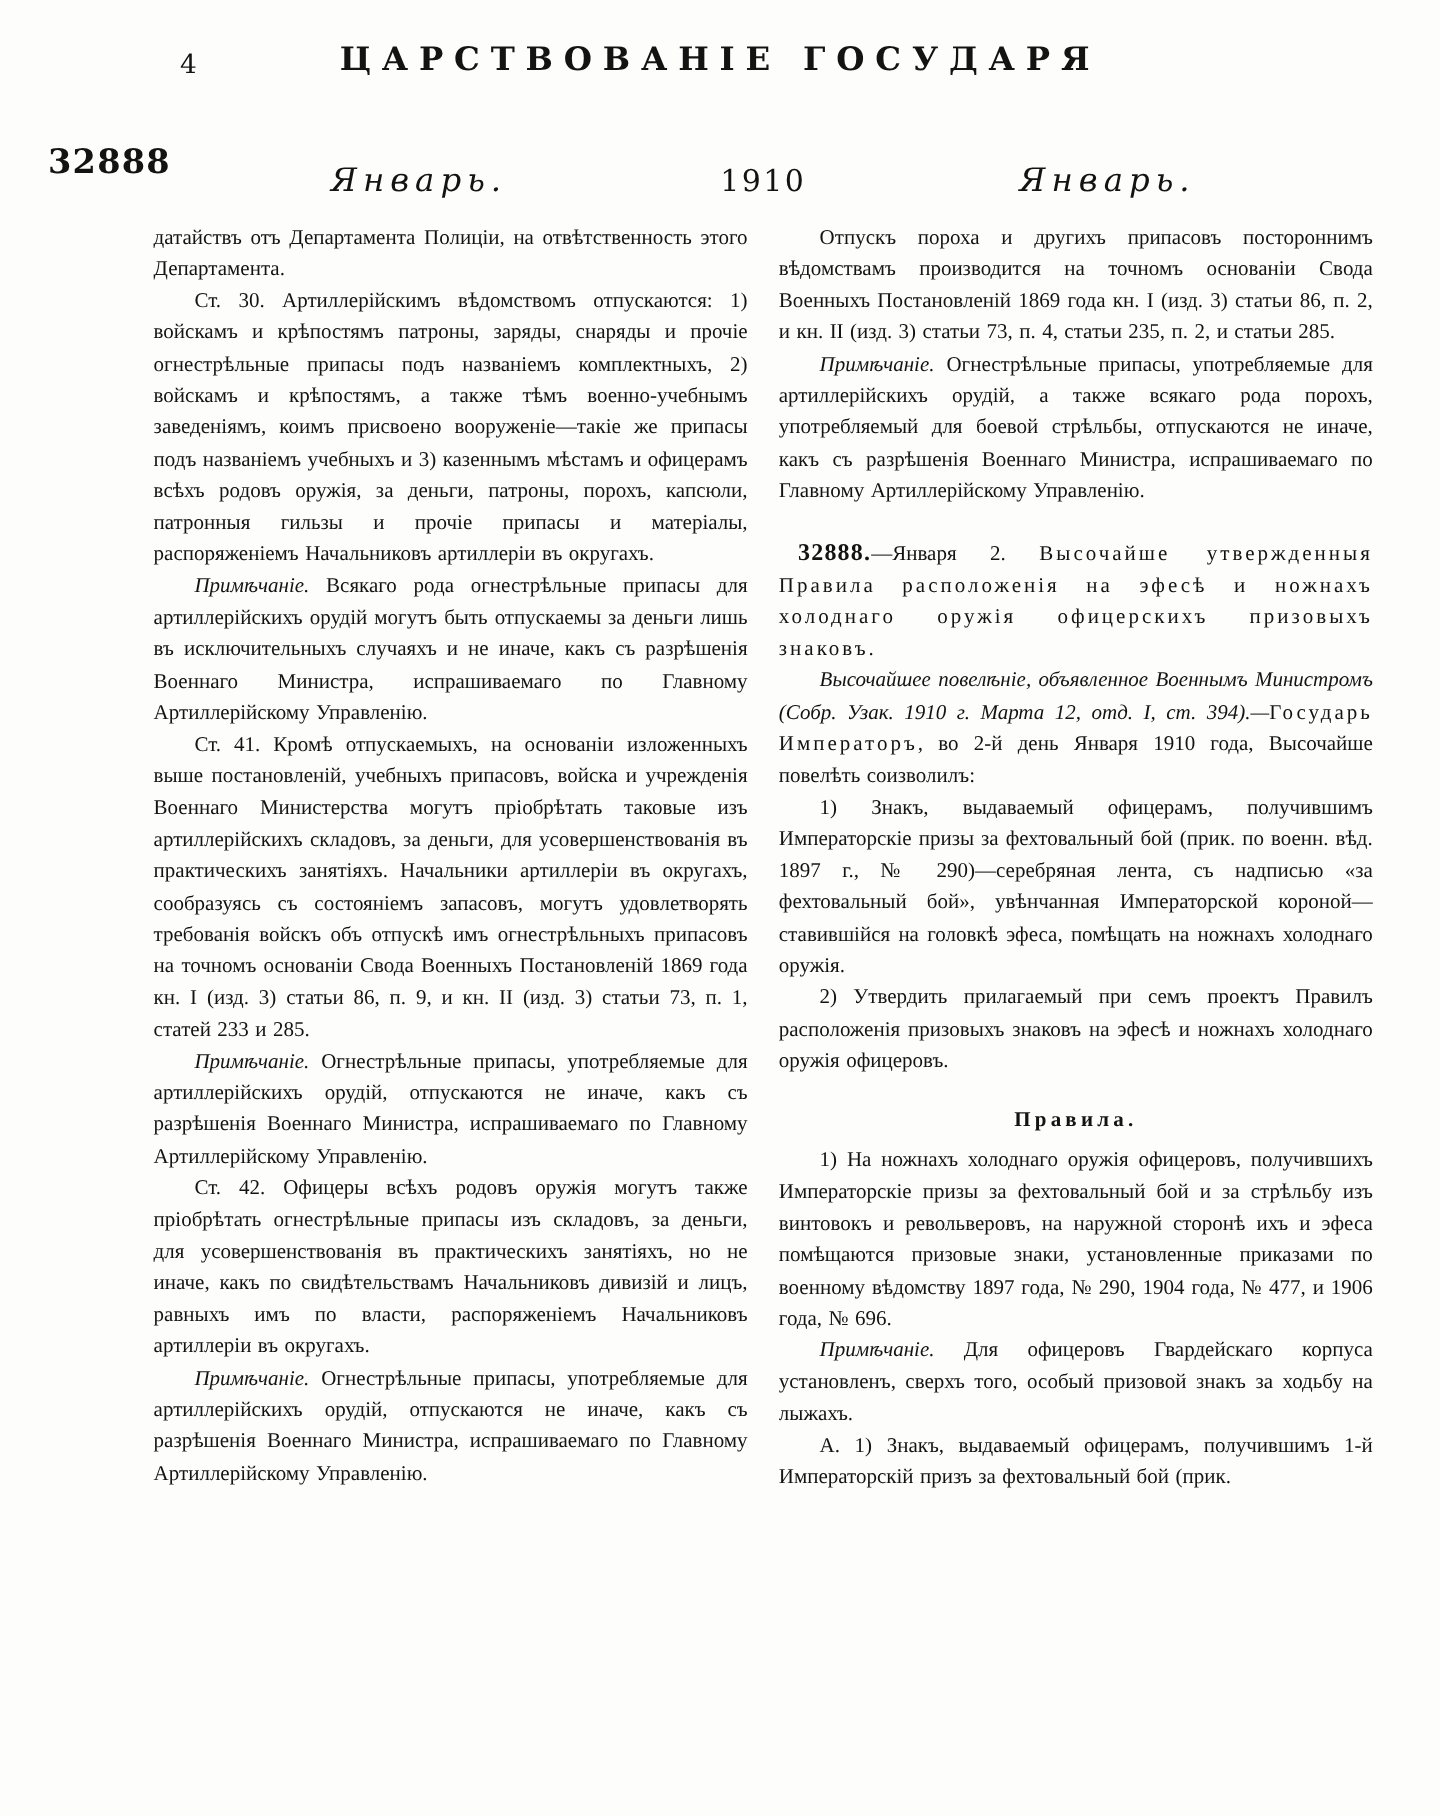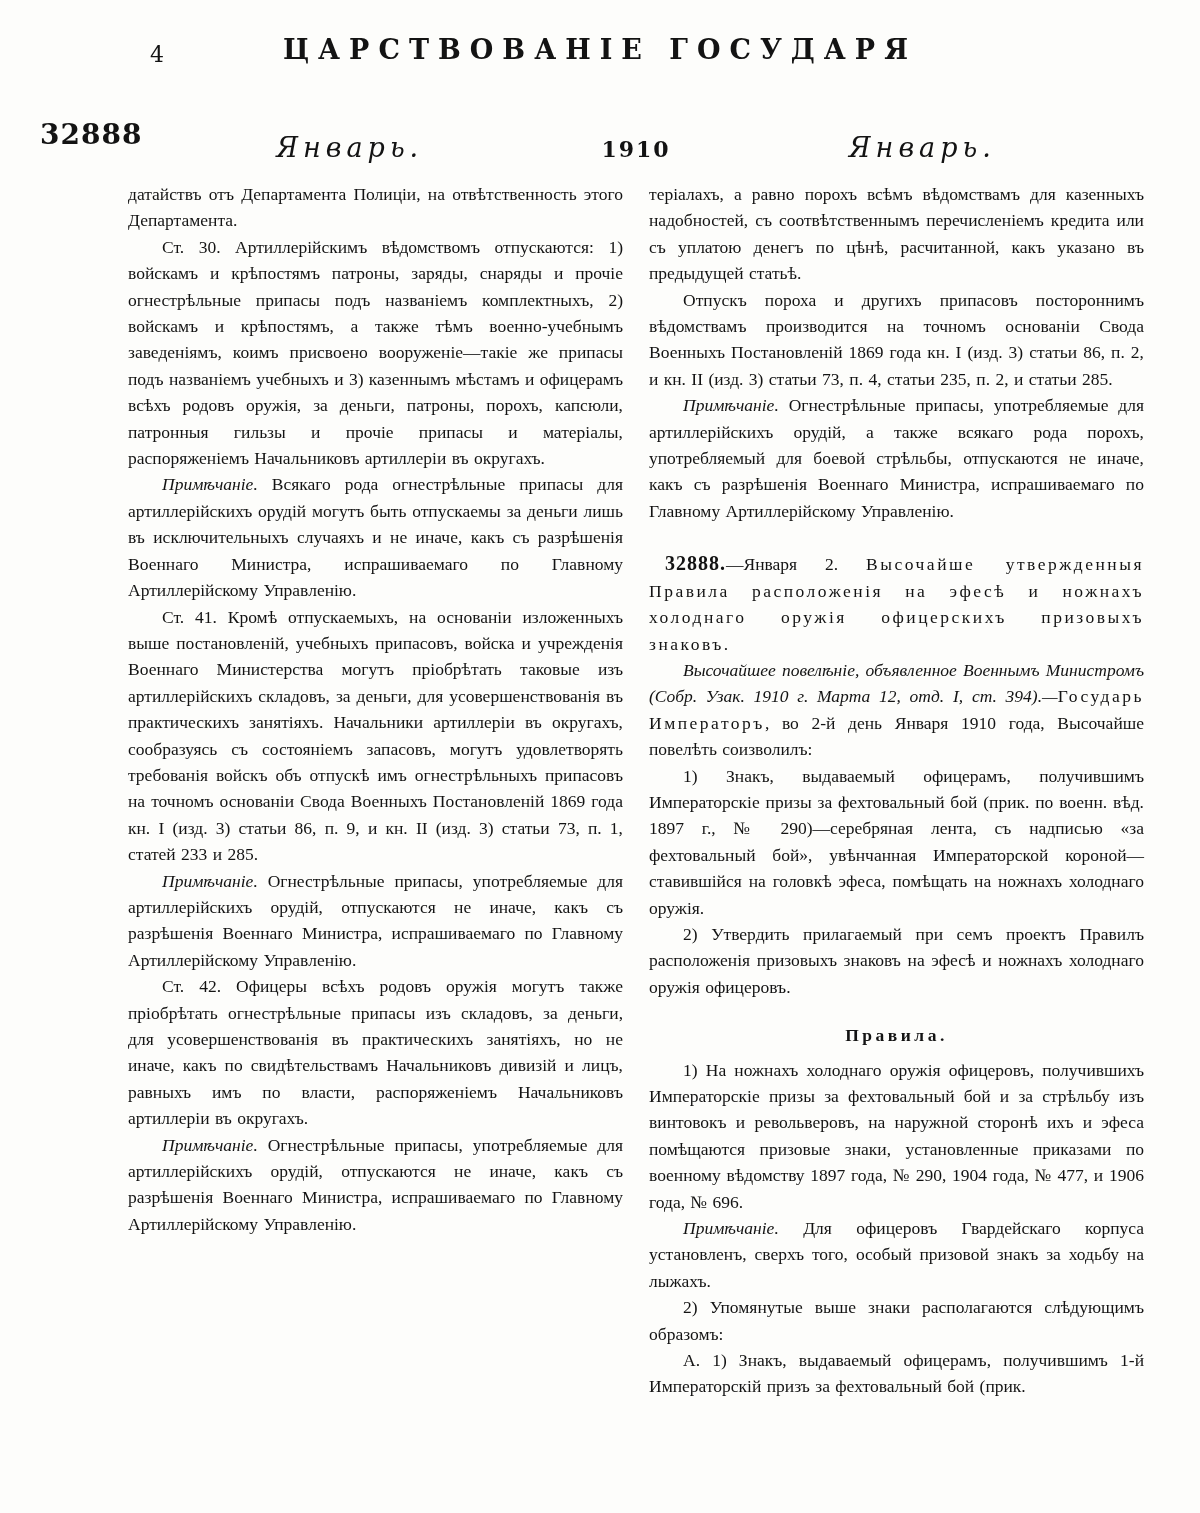--- a/index.html
+++ b/index.html
@@ -26,21 +26,21 @@
     letter-spacing: 9px;
   }
   .subheader {
     display: grid;
     grid-template-columns: 1fr auto 1fr;
     align-items: baseline;
     padding: 0 56px 0 128px;
     margin-top: 10px;
   }
   .month { font-style: italic; font-size: 27px; letter-spacing: 5px; text-align: center; }
-  .year { font-weight: bold; font-size: 22px; letter-spacing: 2px; padding: 0 30px; margin-top: 48px; }
+  .year { font-weight: normal; font-size: 25px; letter-spacing: 2px; padding: 0 30px; margin-top: 48px; }
   .margin-number {
     position: absolute; left: 40px; top: 118px;
     font-size: 28px; font-weight: bold; letter-spacing: 1px;
   }
   .columns {
     display: flex; gap: 26px;
     padding: 0 56px 40px 128px;
     margin-top: 18px;
   }
   .col { flex: 1 1 0; min-width: 0; font-family: Liberation Serif, serif; }
@@ -86,28 +86,26 @@
     <div class="col" id="col-left">
         <p class="para p-cont"><span class="r-n">датайствъ отъ Департамента Полиціи, на отвѣтственность этого Департамента.</span></p>
         <p class="para p-indent"><span class="r-n">Ст. 30. Артиллерійскимъ вѣдомствомъ отпускаются: 1) войскамъ и крѣпостямъ патроны, заряды, снаряды и прочіе огнестрѣльные припасы подъ названіемъ комплектныхъ, 2) войскамъ и крѣпостямъ, а также тѣмъ военно-учебнымъ заведеніямъ, коимъ присвоено вооруженіе—такіе же припасы подъ названіемъ учебныхъ и 3) казеннымъ мѣстамъ и офицерамъ всѣхъ родовъ оружія, за деньги, патроны, порохъ, капсюли, патронныя гильзы и прочіе припасы и матеріалы, распоряженіемъ Начальниковъ артиллеріи въ округахъ.</span></p>
         <p class="para p-indent"><span class="r-i">Примѣчаніе.</span><span class="r-n"> Всякаго рода огнестрѣльные припасы для артиллерійскихъ орудій могутъ быть отпускаемы за деньги лишь въ исключительныхъ случаяхъ и не иначе, какъ съ разрѣшенія Военнаго Министра, испрашиваемаго по Главному Артиллерійскому Управленію.</span></p>
         <p class="para p-indent"><span class="r-n">Ст. 41. Кромѣ отпускаемыхъ, на основаніи изложенныхъ выше постановленій, учебныхъ припасовъ, войска и учрежденія Военнаго Министерства могутъ пріобрѣтать таковые изъ артиллерійскихъ складовъ, за деньги, для усовершенствованія въ практическихъ занятіяхъ. Начальники артиллеріи въ округахъ, сообразуясь съ состояніемъ запасовъ, могутъ удовлетворять требованія войскъ объ отпускѣ имъ огнестрѣльныхъ припасовъ на точномъ основаніи Свода Военныхъ Постановленій 1869 года кн. I (изд. 3) статьи 86, п. 9, и кн. II (изд. 3) статьи 73, п. 1, статей 233 и 285.</span></p>
         <p class="para p-indent"><span class="r-i">Примѣчаніе.</span><span class="r-n"> Огнестрѣльные припасы, употребляемые для артиллерійскихъ орудій, отпускаются не иначе, какъ съ разрѣшенія Военнаго Министра, испрашиваемаго по Главному Артиллерійскому Управленію.</span></p>
         <p class="para p-indent"><span class="r-n">Ст. 42. Офицеры всѣхъ родовъ оружія могутъ также пріобрѣтать огнестрѣльные припасы изъ складовъ, за деньги, для усовершенствованія въ практическихъ занятіяхъ, но не иначе, какъ по свидѣтельствамъ Начальниковъ дивизій и лицъ, равныхъ имъ по власти, распоряженіемъ Начальниковъ артиллеріи въ округахъ.</span></p>
         <p class="para p-indent"><span class="r-i">Примѣчаніе.</span><span class="r-n"> Огнестрѣльные припасы, употребляемые для артиллерійскихъ орудій, отпускаются не иначе, какъ съ разрѣшенія Военнаго Министра, испрашиваемаго по Главному Артиллерійскому Управленію.</span></p>
       </div>
     <div class="col" id="col-right">
-        <p class="para p-cont"><span class="r-n">теріалахъ, а равно порохъ всѣмъ вѣдомствамъ для казенныхъ надобностей, съ соотвѣтственнымъ перечисленіемъ кредита или съ уплатою денегъ по цѣнѣ, расчитанной, какъ указано въ предыдущей статьѣ.</span></p>
         <p class="para p-indent"><span class="r-n">Отпускъ пороха и другихъ припасовъ постороннимъ вѣдомствамъ производится на точномъ основаніи Свода Военныхъ Постановленій 1869 года кн. I (изд. 3) статьи 86, п. 2, и кн. II (изд. 3) статьи 73, п. 4, статьи 235, п. 2, и статьи 285.</span></p>
         <p class="para p-indent"><span class="r-i">Примѣчаніе.</span><span class="r-n"> Огнестрѣльные припасы, употребляемые для артиллерійскихъ орудій, а также всякаго рода порохъ, употребляемый для боевой стрѣльбы, отпускаются не иначе, какъ съ разрѣшенія Военнаго Министра, испрашиваемаго по Главному Артиллерійскому Управленію.</span></p>
         <p class="para p-article"><span class="r-big">32888.</span><span class="r-n">—Января 2. </span><span class="r-sp">Высочайше утвержденныя Правила расположенія на эфесѣ и ножнахъ холоднаго оружія офицерскихъ призовыхъ знаковъ.</span></p>
         <p class="para p-indent"><span class="r-i">Высочайшее повелѣніе, объявленное Военнымъ Министромъ (Собр. Узак. 1910 г. Марта 12, отд. I, ст. 394).—</span><span class="r-sp">Государь Императоръ</span><span class="r-n">, во 2-й день Января 1910 года, Высочайше повелѣть соизволилъ:</span></p>
         <p class="para p-indent"><span class="r-n">1) Знакъ, выдаваемый офицерамъ, получившимъ Императорскіе призы за фехтовальный бой (прик. по военн. вѣд. 1897 г., № 290)—серебряная лента, съ надписью «за фехтовальный бой», увѣнчанная Императорской короной—ставившійся на головкѣ эфеса, помѣщать на ножнахъ холоднаго оружія.</span></p>
         <p class="para p-indent"><span class="r-n">2) Утвердить прилагаемый при семъ проектъ Правилъ расположенія призовыхъ знаковъ на эфесѣ и ножнахъ холоднаго оружія офицеровъ.</span></p>
         <p class="para p-center"><span class="r-bsp">Правила.</span></p>
         <p class="para p-indent"><span class="r-n">1) На ножнахъ холоднаго оружія офицеровъ, получившихъ Императорскіе призы за фехтовальный бой и за стрѣльбу изъ винтовокъ и револьверовъ, на наружной сторонѣ ихъ и эфеса помѣщаются призовые знаки, установленные приказами по военному вѣдомству 1897 года, № 290, 1904 года, № 477, и 1906 года, № 696.</span></p>
         <p class="para p-indent"><span class="r-i">Примѣчаніе.</span><span class="r-n"> Для офицеровъ Гвардейскаго корпуса установленъ, сверхъ того, особый призовой знакъ за ходьбу на лыжахъ.</span></p>
-        <p class="para p-indent"><span class="r-n">2) Упомянутые выше знаки располагаются слѣдующимъ образомъ:</span></p>
         <p class="para p-indent"><span class="r-n">А. 1) Знакъ, выдаваемый офицерамъ, получившимъ 1-й Императорскій призъ за фехтовальный бой (прик.</span></p>
       </div>
   </div>
 
 </div>
 
 </body></html>

